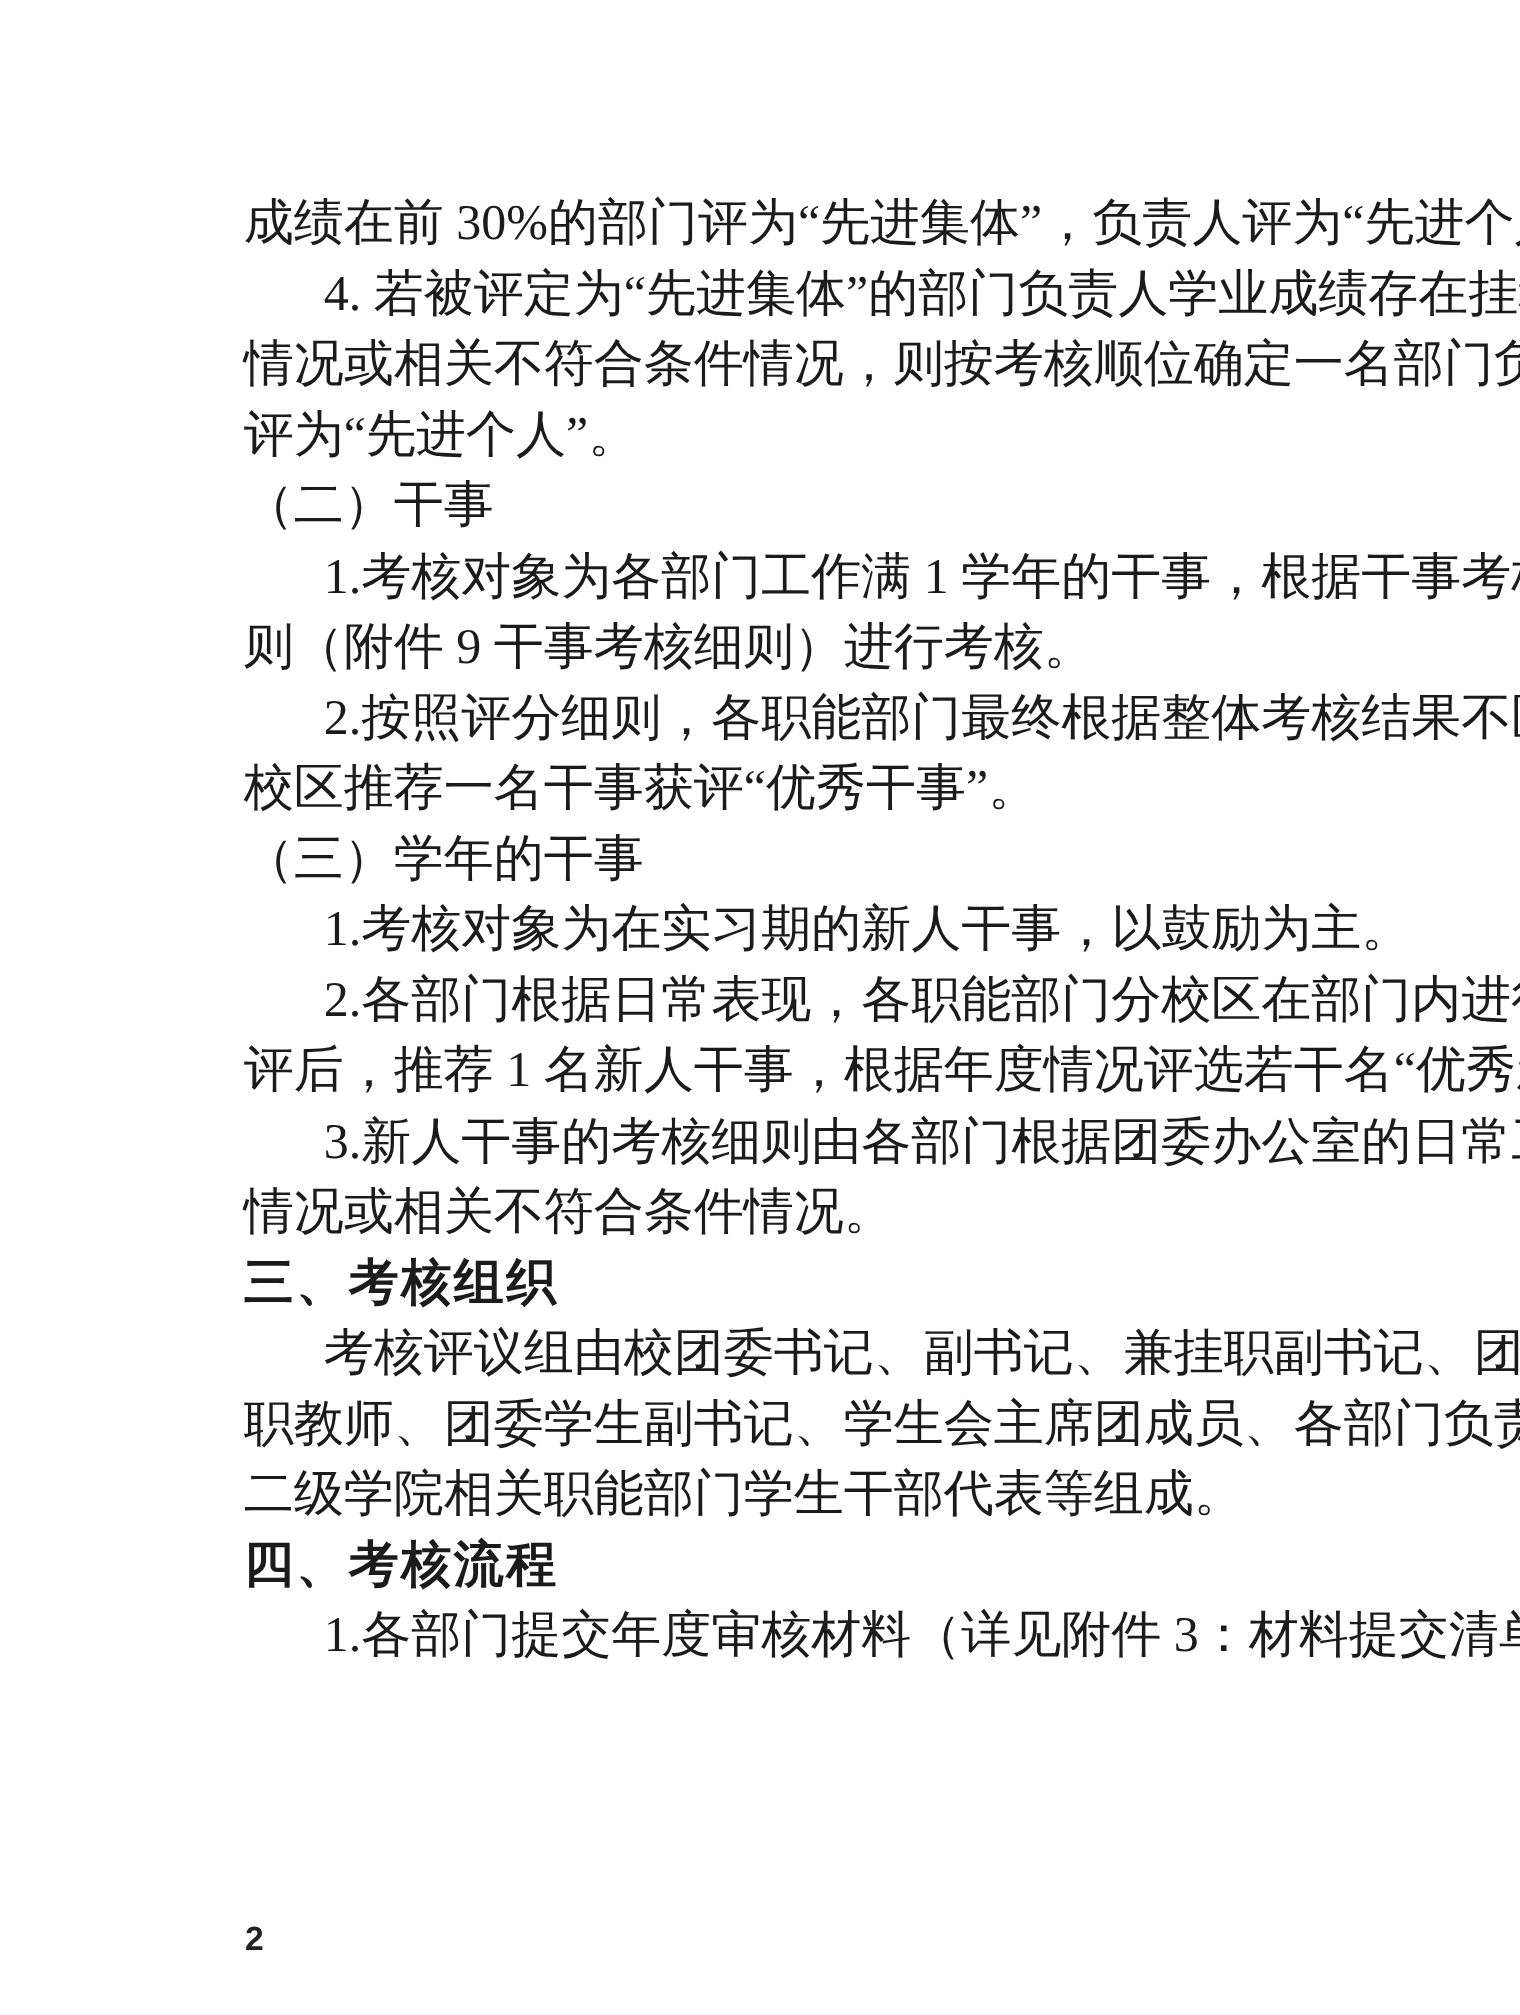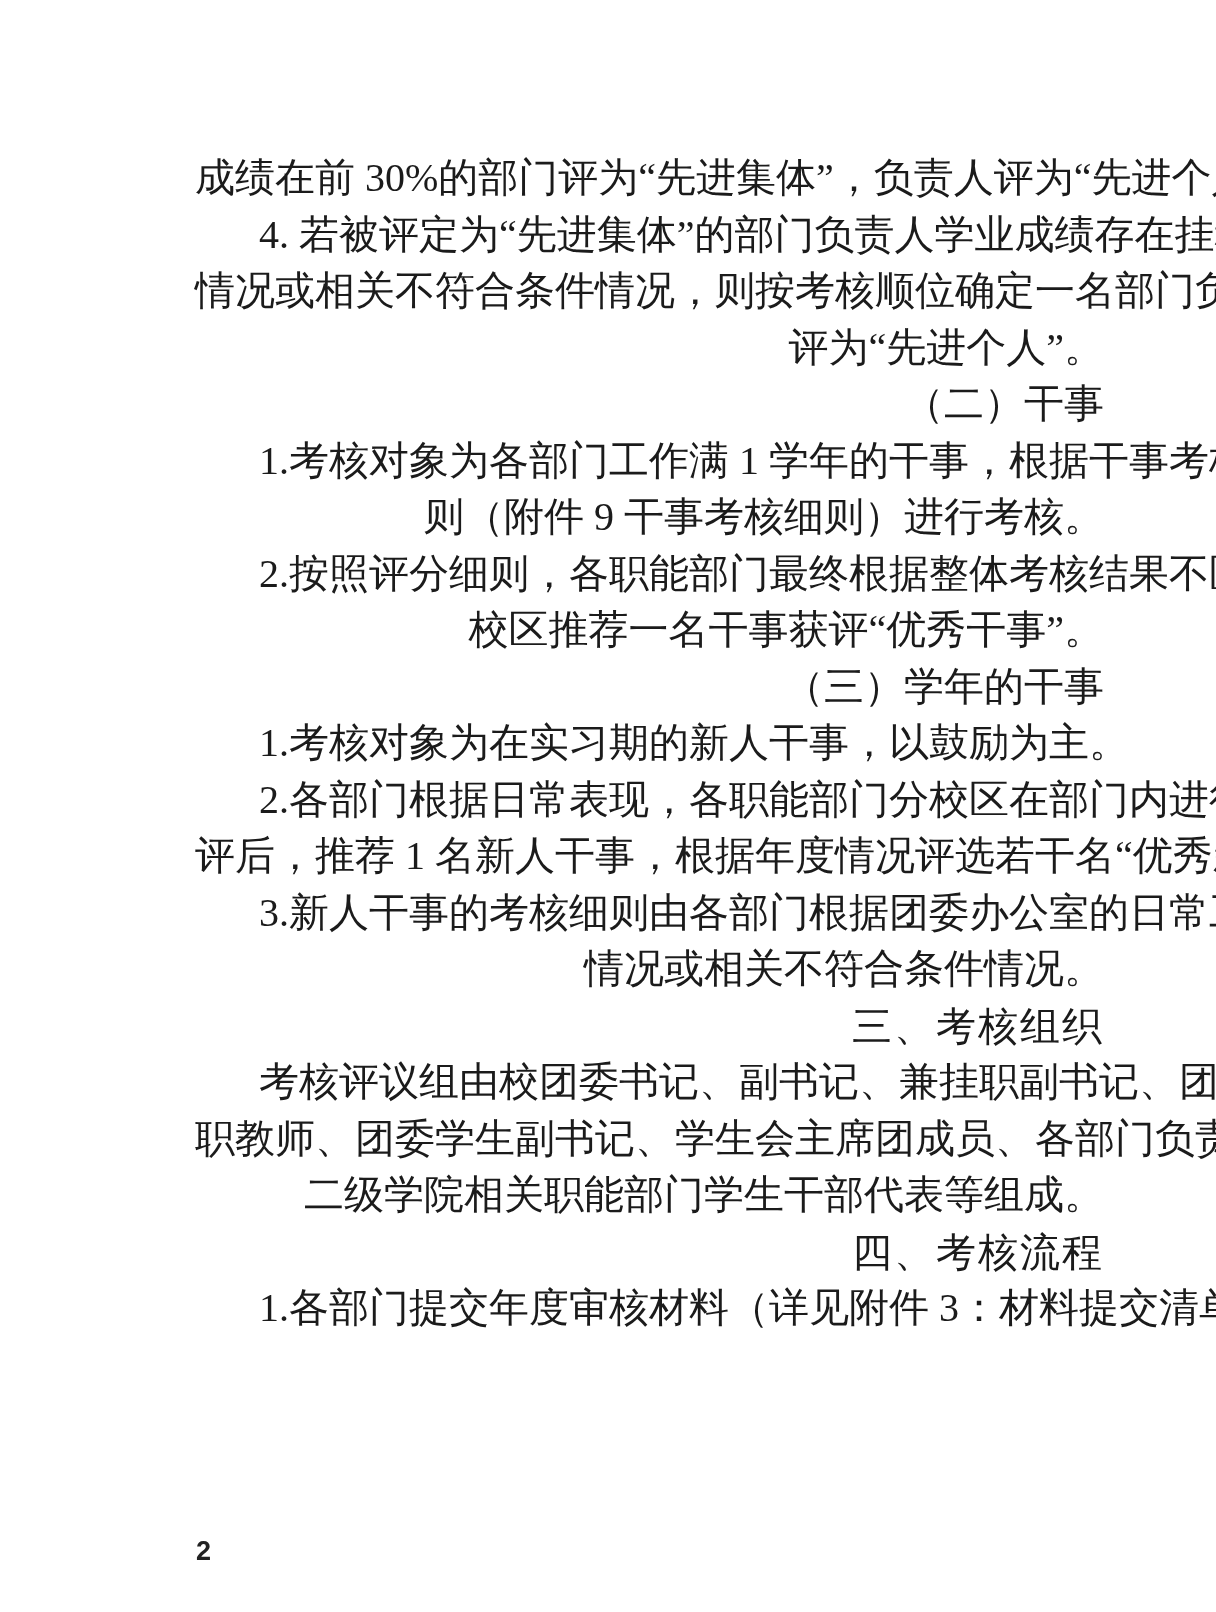--- a/index.html
+++ b/index.html
@@ -20,32 +20,32 @@
     left: 195px;
     top: 150px;
     width: 909px;
   }
   .line {
     font-size: 40px;
     height: 56.5px;
     line-height: 56.5px;
     white-space: nowrap;
     overflow: visible;
-    text-align: right;
+    text-align: left;
   }
   .line.justify {
     text-align: justify;
     text-align-last: justify;
   }
   .line.indent {
     text-indent: 64px;
   }
   .line.heading {
     font-family: "Liberation Sans", "DejaVu Sans", sans-serif;
-    font-weight: 400;
+    font-weight: 700;
     letter-spacing: 2px;
   }
   .pagenum {
     position: absolute;
     left: 196px;
     top: 1536px;
     font-family: "Liberation Sans", "DejaVu Sans", sans-serif;
     font-size: 27px;
     font-weight: 700;
     color: #222222;

